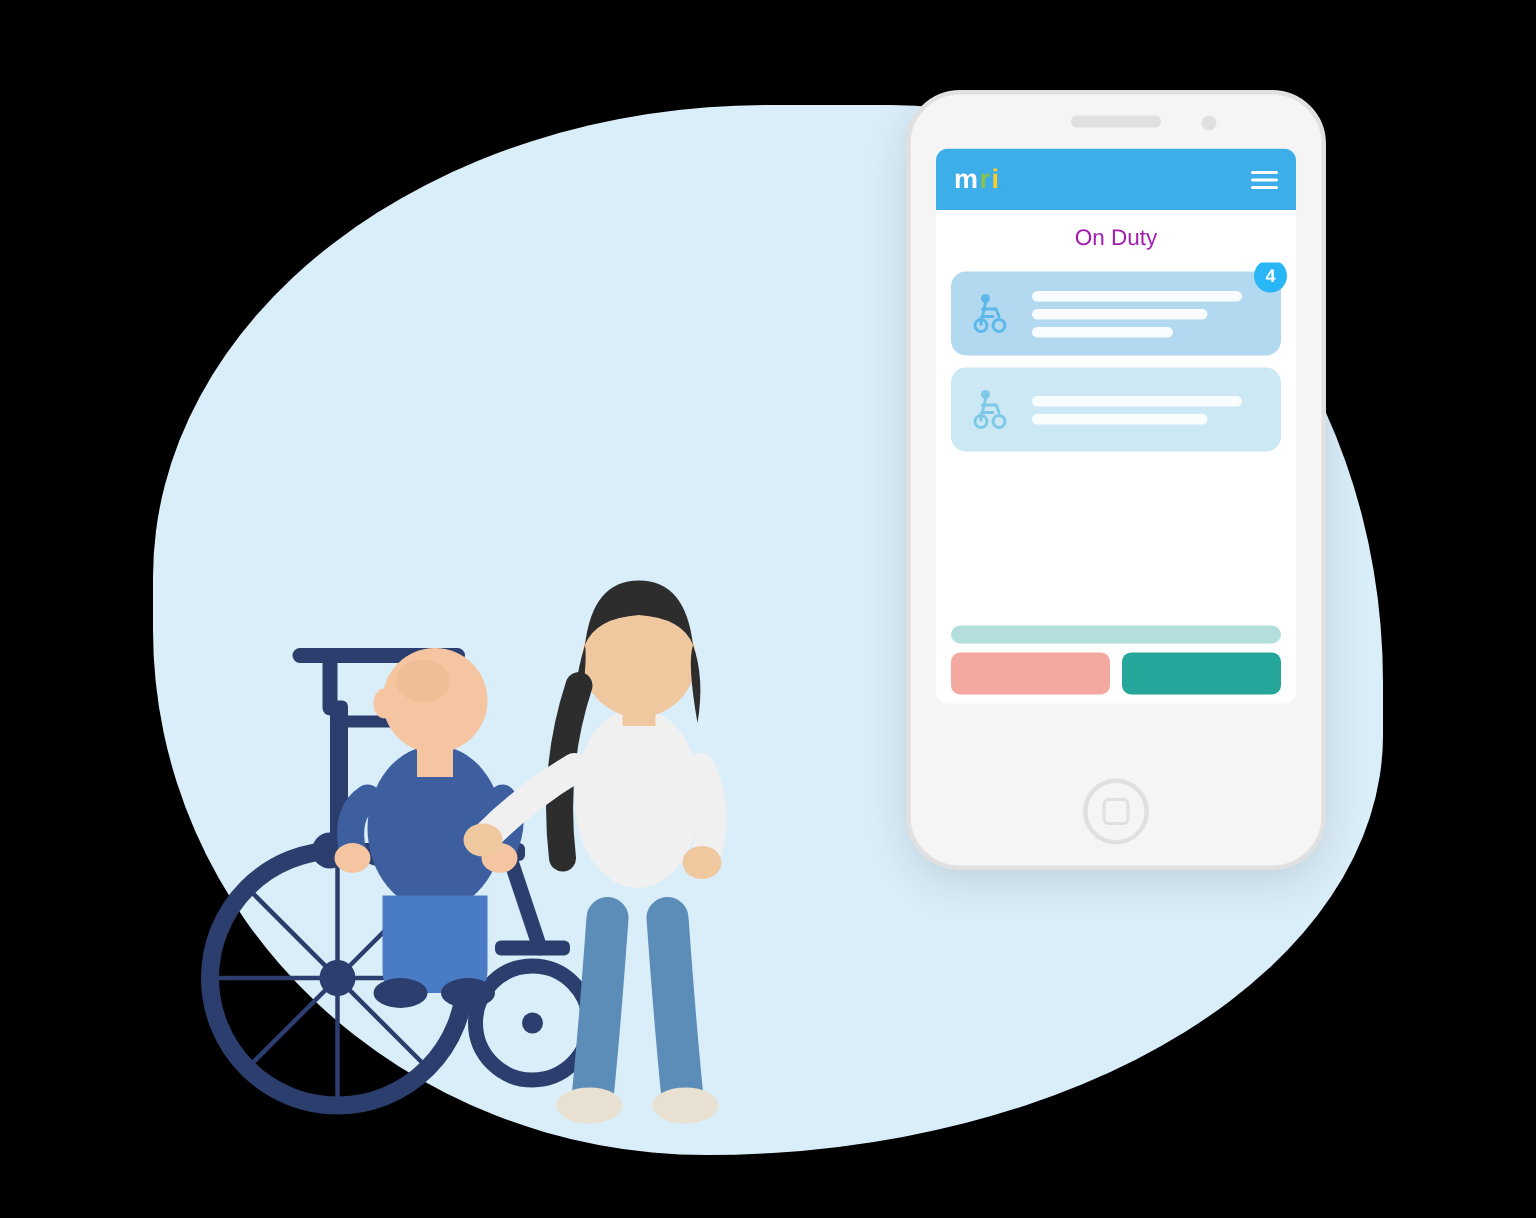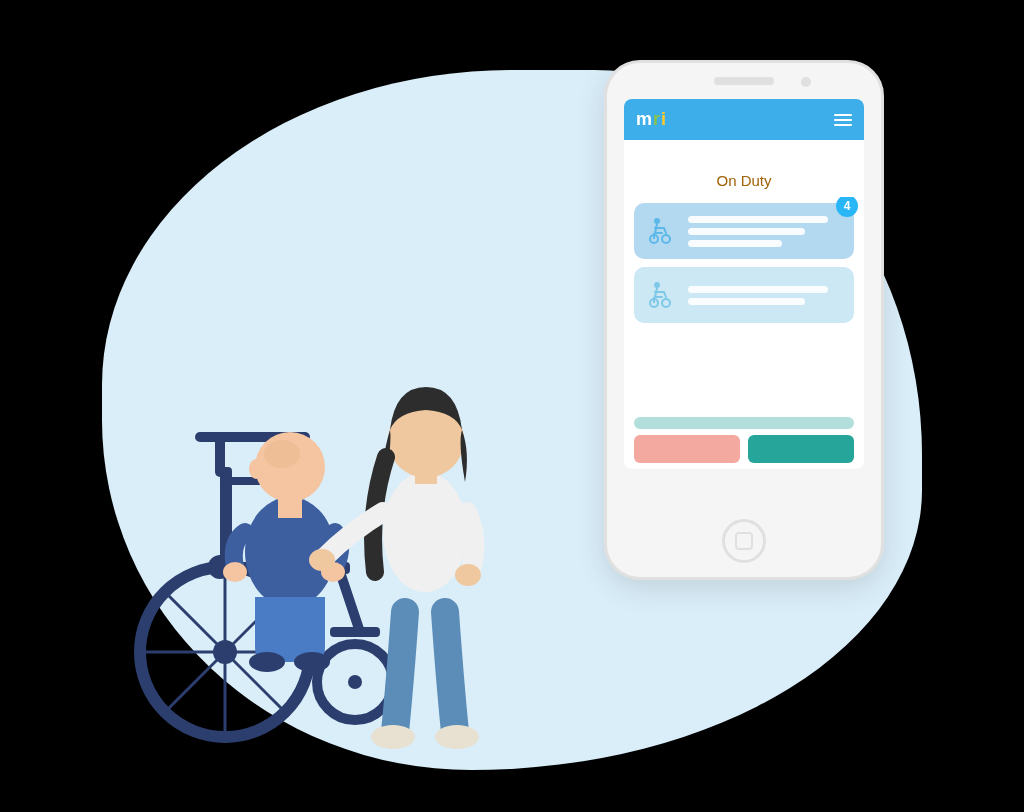--- a/index.html
+++ b/index.html
@@ -127,24 +127,23 @@
       height: 2px;
       background: #fff;
       border-radius: 1px;
     }
 
     .screen-title {
       text-align: center;
       padding: 10px 0 8px;
       font-family: Arial, sans-serif;
       font-size: 15px;
-      color: #a16207;
+      color: #a21caf;
       font-weight: 400;
       flex-shrink: 0;
-      margin-top: 22px;
     }
 
     .screen-body {
       flex: 1;
       padding: 6px 10px;
       display: flex;
       flex-direction: column;
       gap: 8px;
       overflow: hidden;
     }

